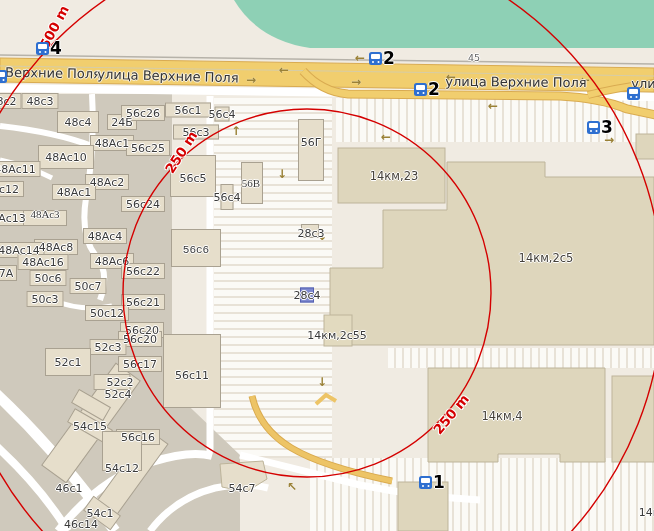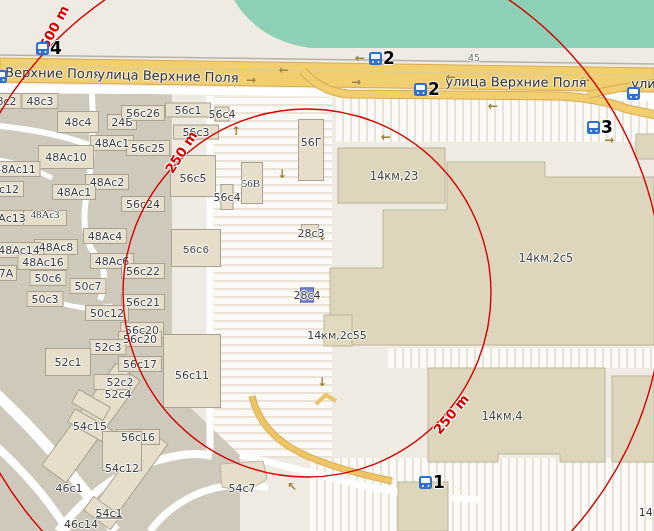--- a/index.html
+++ b/index.html
@@ -170,21 +170,21 @@
       <div class="bld" style="left: 91px; top: 405px; width: 37px; height: 16px; transform: translate(-50%, -50%) rotate(30deg);"></div>
       <div class="lbl" style="left: 91px; top: 394px; margin-left: 27px;">52с4</div>
       <div class="bld" style="left: 90px; top: 426px; width: 44px; height: 16px; transform: translate(-50%, -50%) rotate(30deg);"></div>
       <div class="lbl" style="left: 90px; top: 426px;">54с15</div>
       <div class="bld" style="left: 138px; top: 437px; width: 44px; height: 16px;"></div>
       <div class="lbl" style="left: 138px; top: 437px; text-align: right;">56с16</div>
       <div class="bld" style="left: 122px; top: 451px; width: 40px; height: 40px;"></div>
       <div class="lbl" style="left: 122px; top: 468px;">54с12</div>
       <div class="lbl" style="left: 69px; top: 488px;">46с1</div>
       <div class="bld" style="left: 102px; top: 513px; width: 34px; height: 18px; transform: translate(-50%, -50%) rotate(36deg);"></div>
-      <div class="lbl" style="left: 109px; top: 513px; text-decoration: underline;">54с1</div>
+      <div class="lbl" style="left: 100px; top: 513px;">54с1</div>
       <div class="lbl" style="left: 81px; top: 524px;">46с14</div>
       <div class="bld" style="left: 193px; top: 176px; width: 46px; height: 42px;"></div>
       <div class="lbl" style="left: 193px; top: 178px;">56с5</div>
       <div class="bld" style="left: 252px; top: 183px; width: 22px; height: 42px;"></div>
       <div class="lbl" style="left: 251px; top: 183px; font-family: Liberation Serif, serif;">56В</div>
       <div class="bld" style="left: 311px; top: 150px; width: 26px; height: 62px;"></div>
       <div class="lbl" style="left: 311px; top: 142px;">56Г</div>
       <div class="bld" style="left: 227px; top: 197px; width: 13px; height: 26px;"></div>
       <div class="lbl" style="left: 227px; top: 197px;">56с4</div>
       <div class="bld" style="left: 196px; top: 248px; width: 50px; height: 38px;"></div>

